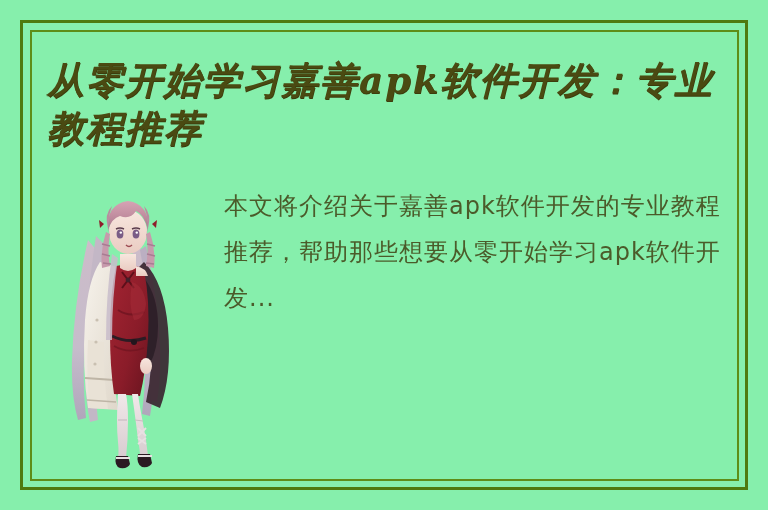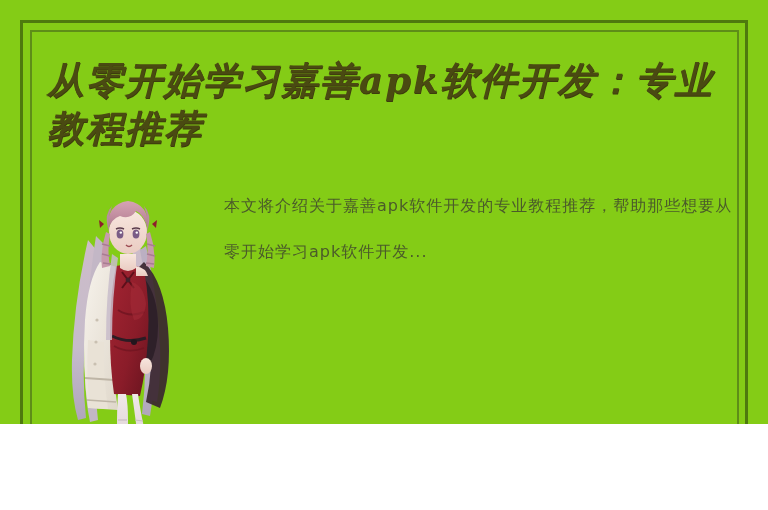--- a/index.html
+++ b/index.html
@@ -3,22 +3,22 @@
 <meta charset="utf-8">
 <style>
   html, body {
     margin: 0;
     padding: 0;
     background: #ffffff;
   }
   #banner {
     position: relative;
     width: 768px;
-    height: 424px;
-    background: #84cc16;
+    height: 510px;
+    background: #86efac;
     overflow: hidden;
     font-family: "DejaVu Sans", sans-serif;
   }
   
   .frame-outer {
     position: absolute;
     left: 20px;
     top: 20px;
     width: 728px;
     height: 470px;
@@ -54,21 +54,21 @@
     white-space: pre-wrap;
   }
 
   
   .summary {
     position: absolute;
     left: 224px;
     top: 183px;
     width: 515px;
     font-family: "DejaVu Sans", sans-serif;
-    font-size: 16px;
+    font-size: 24px;
     line-height: 46px;
     letter-spacing: 1px;
     color: #4B5B2A;
     white-space: pre-wrap;
   }
 
   
   .character {
     position: absolute;
     left: 52px;

